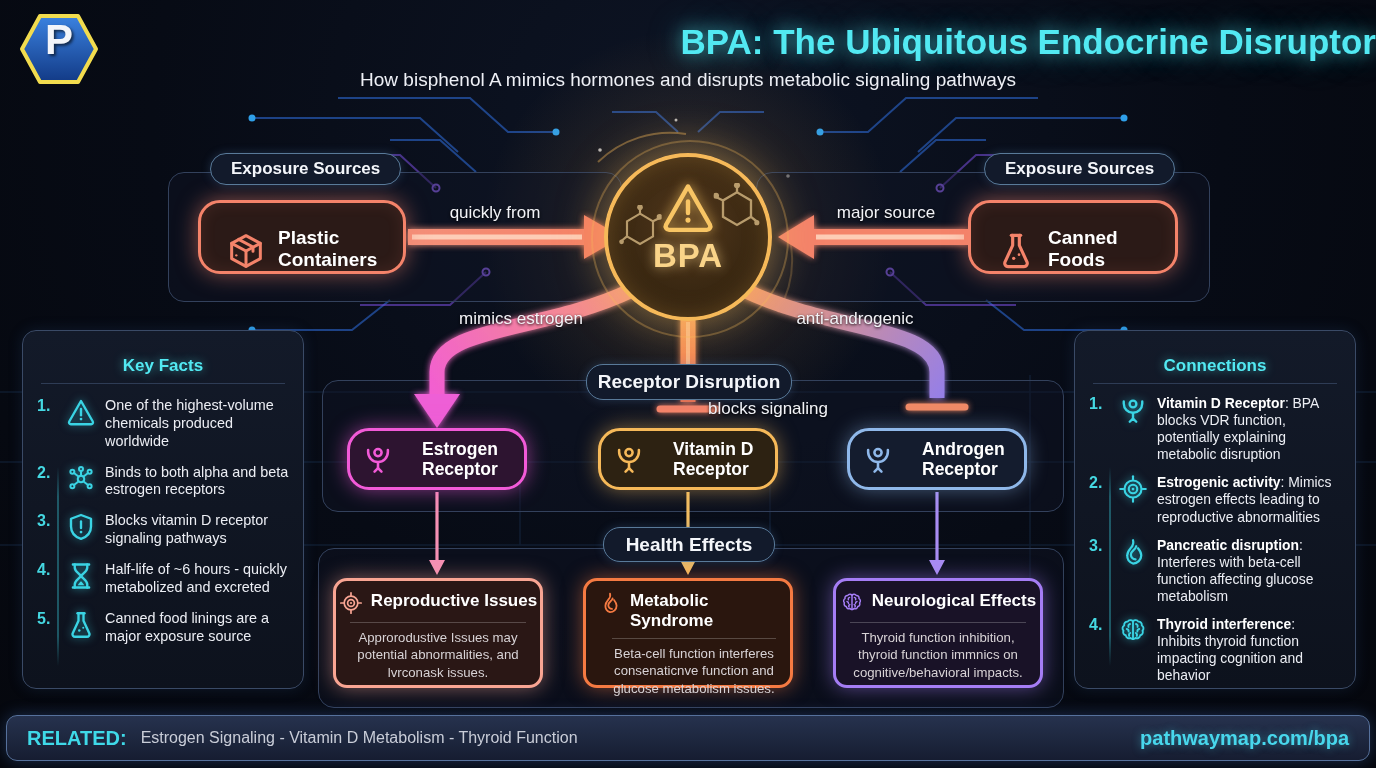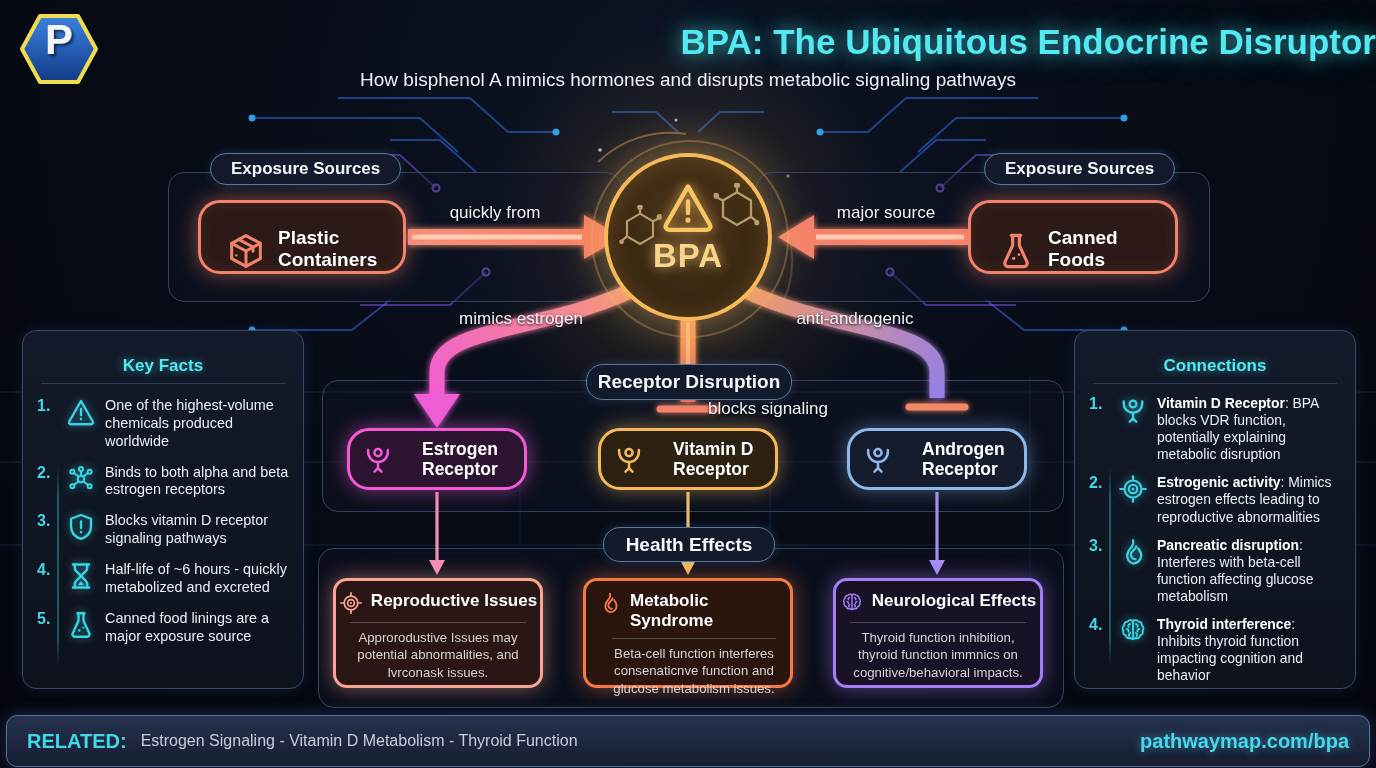--- a/index.html
+++ b/index.html
@@ -95,21 +95,21 @@
   .p-item{display:flex;gap:9px;padding:0 12px 0 14px;margin-top:13px;position:relative;z-index:2;}
   .p-num{color:#45d8e2;font-weight:bold;font-size:16px;width:20px;flex:0 0 auto;}
   .p-ic{width:30px;height:30px;color:#3ad4e4;flex:0 0 auto;filter:drop-shadow(0 0 4px rgba(58,212,228,.6));}
   .p-txt{font-size:14.4px;line-height:1.24;color:#eceef4;}
   .p-txt b{color:#fff;}
   .panel-r .p-item{margin-top:11px;}
   .panel-r .p-txt{font-size:13.9px;line-height:1.23;}
   .p-line{position:absolute;left:34px;top:136px;bottom:22px;width:1.5px;z-index:1;
     background:linear-gradient(180deg,transparent,rgba(58,212,228,.35) 15%,rgba(58,212,228,.35) 85%,transparent);}
   
-  .footer{position:absolute;left:6px;top:715px;width:1364px;height:52px;z-index:5;box-sizing:border-box;
+  .footer{position:absolute;left:6px;top:715px;width:1364px;height:46px;z-index:5;box-sizing:border-box;
     border:1.5px solid #56719c;border-radius:11px;background:linear-gradient(180deg,#26324e 0%,#161d31 100%);
     box-shadow:0 0 16px rgba(80,130,220,.3);display:flex;align-items:center;padding:0 20px;}
   .rel-lab{color:#3fd9e8;font-weight:bold;font-size:20px;margin-right:14px;}
   .rel-items{color:#c9cdd8;font-size:16px;}
   .footer .url{margin-left:auto;color:#48d7ec;font-weight:bold;font-size:20px;text-shadow:0 0 8px rgba(72,215,236,.5);}
 </style>
 </head>
 <body>
 
 <div id="canvas">

